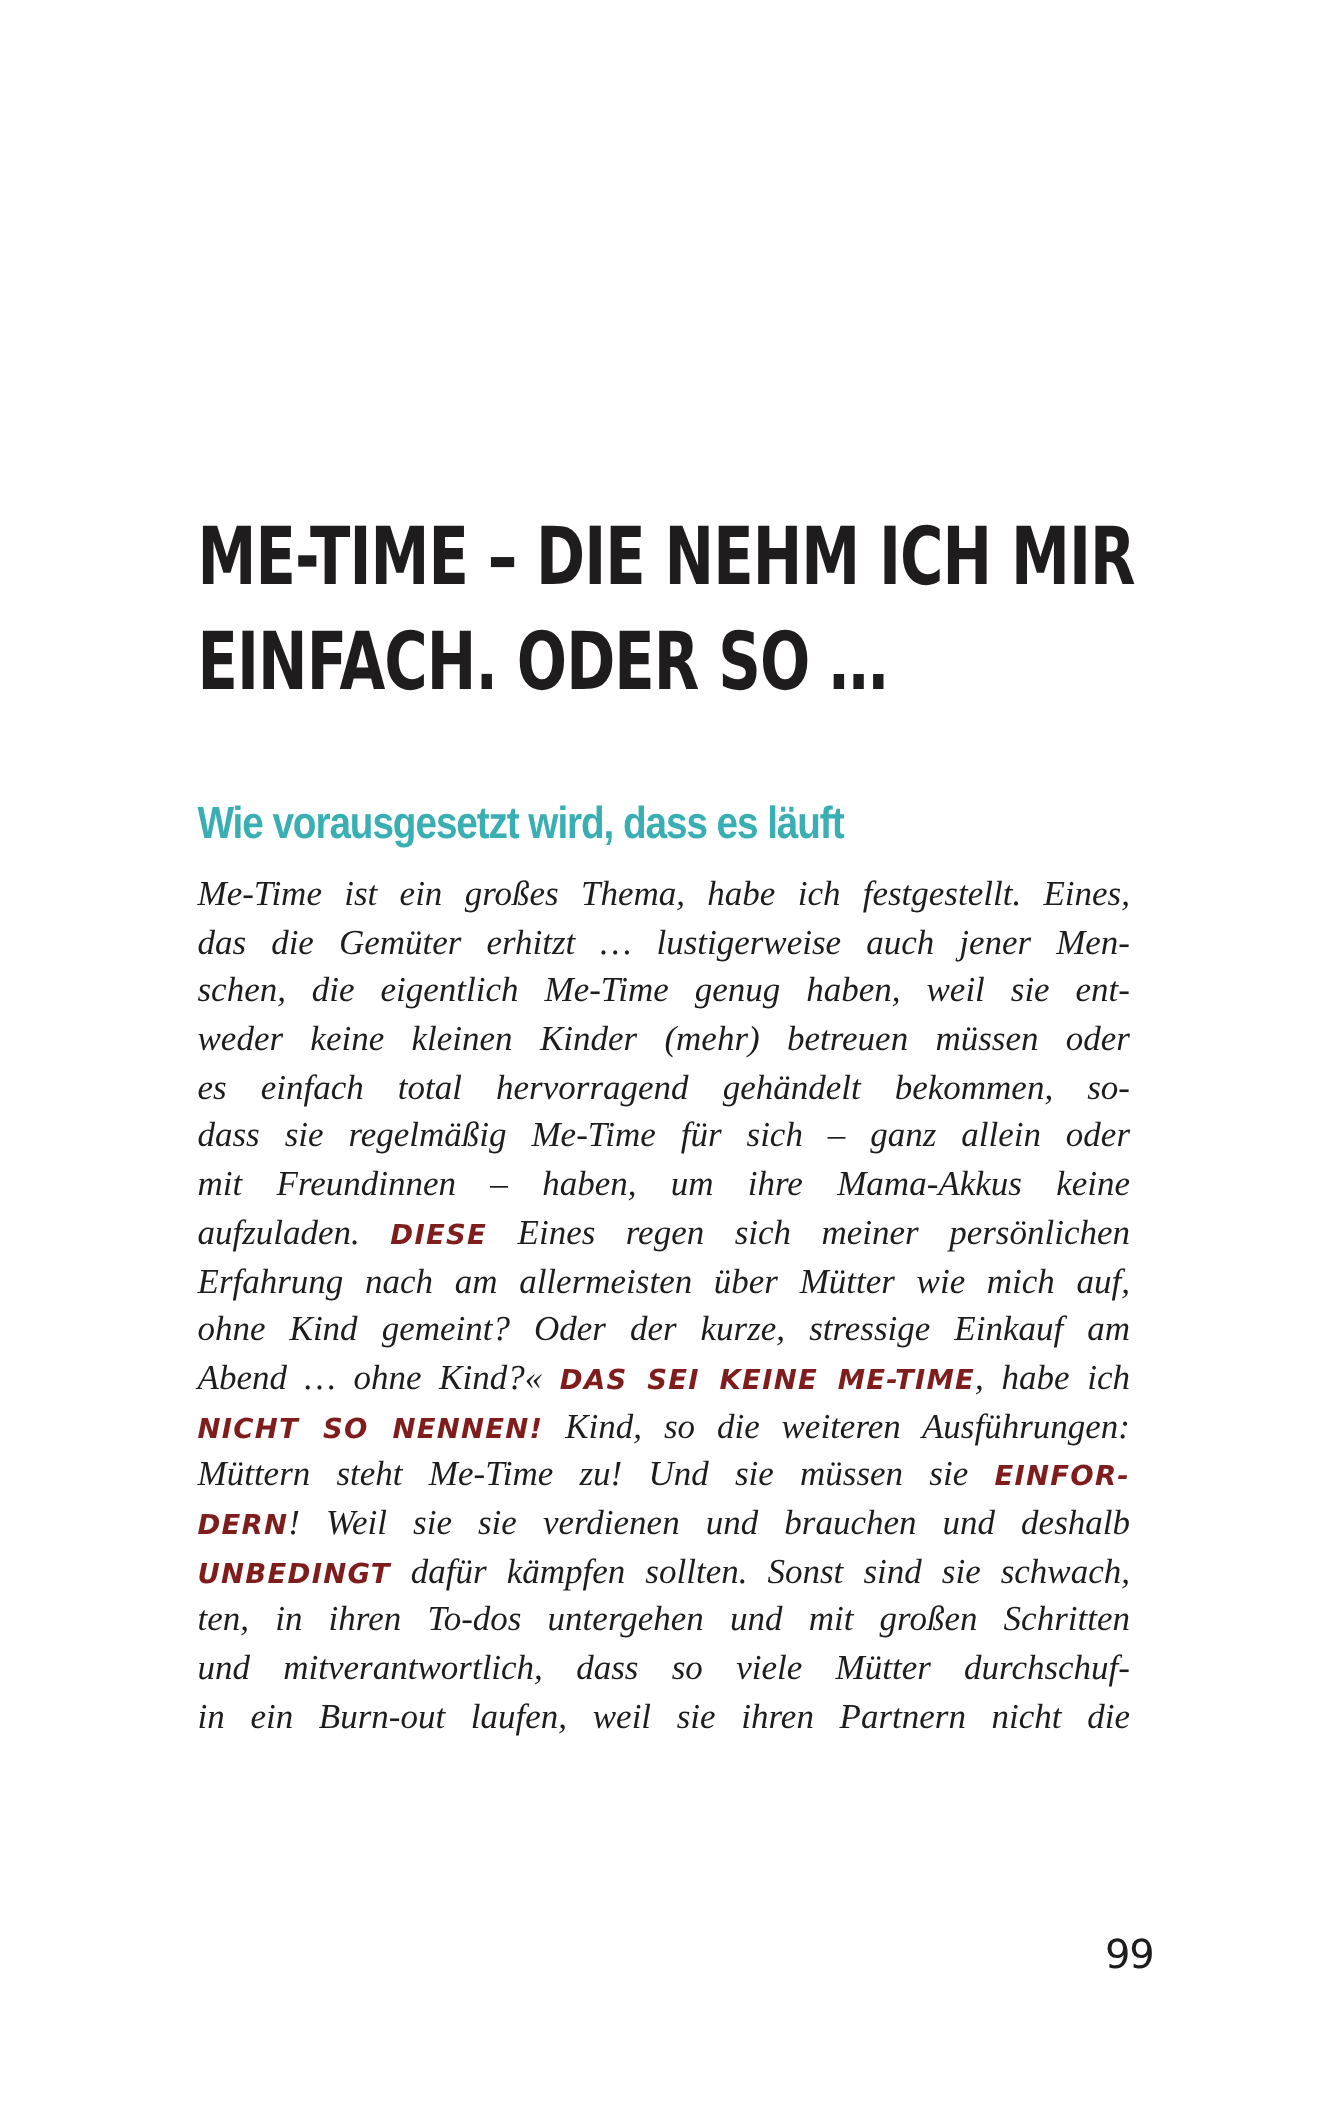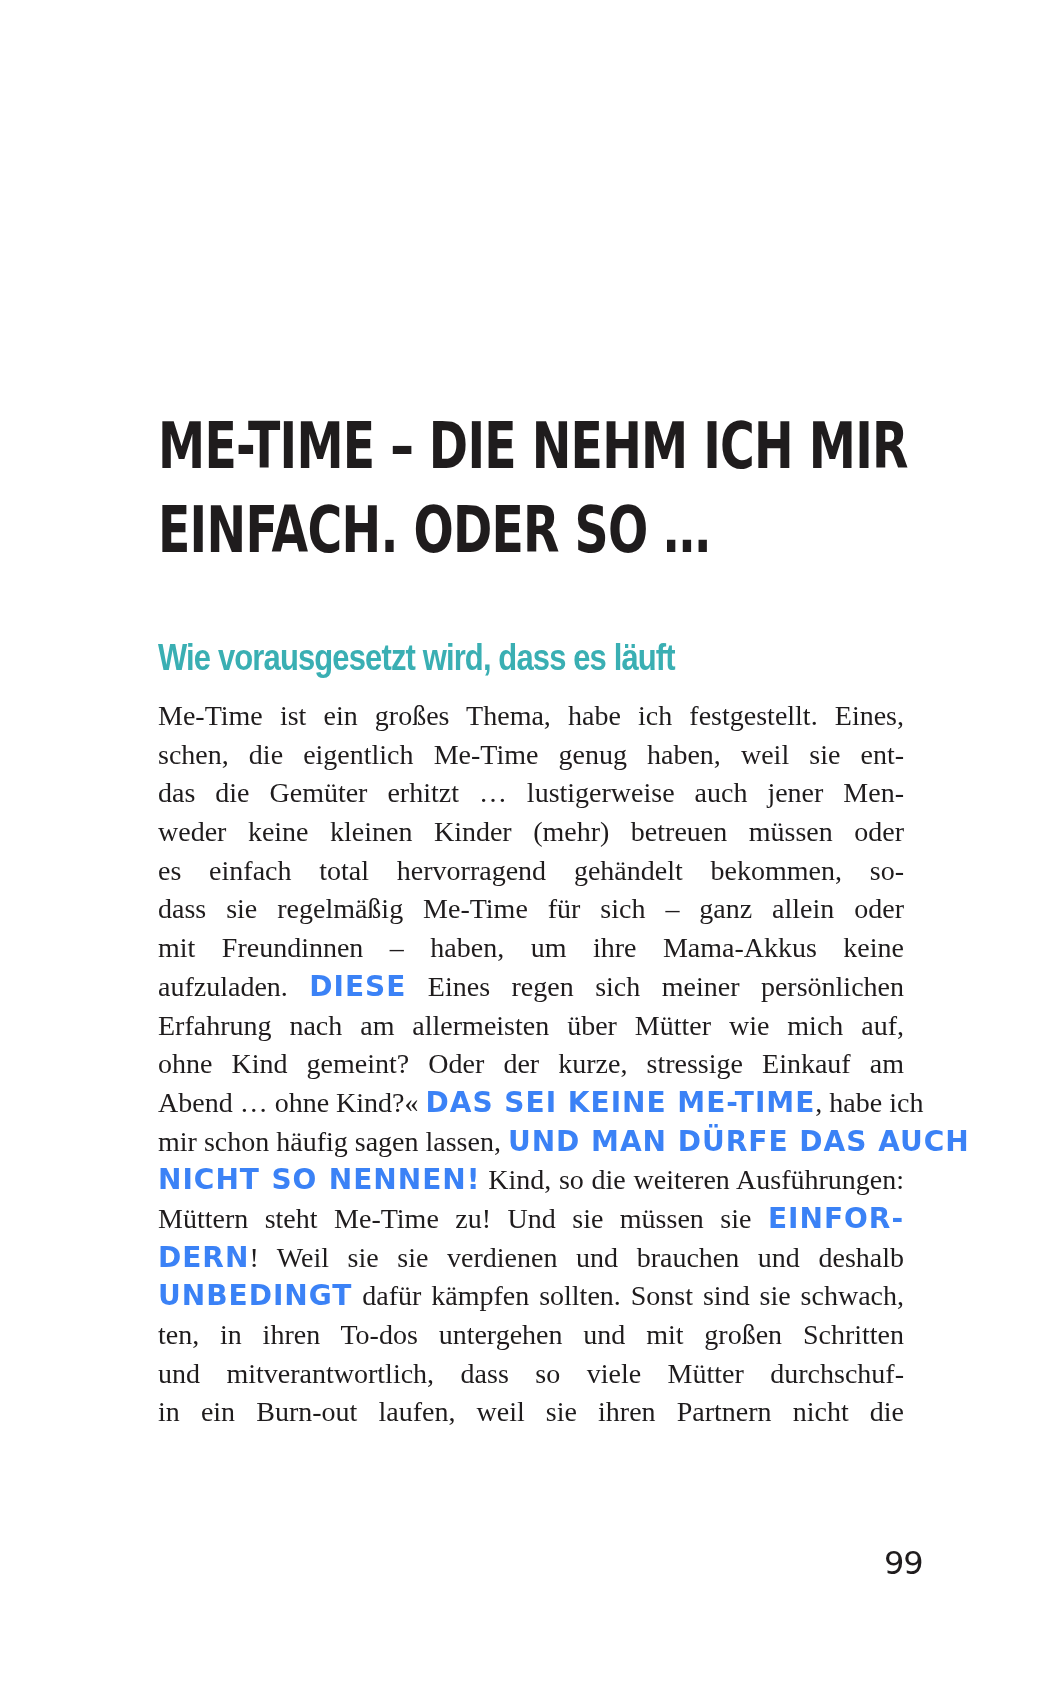--- a/index.html
+++ b/index.html
@@ -17,60 +17,60 @@
     position:absolute; left:158px; top:622px;
     font-family:"Liberation Sans", sans-serif; font-weight:bold;
     font-size:36px; line-height:40px; color:#3aafb3;
     letter-spacing:-1px; transform:scaleX(0.86); transform-origin:left top;
     white-space:nowrap;
   }
   .body-text {
     position:absolute; left:158px; top:681px; width:746px;
     font-family:"Liberation Serif", serif; font-size:28px; line-height:38.7px;
     color:#1f1c1d;
+    font-style:italic;
   }
   .body-text .ln {
     display:block; height:38.7px; white-space:nowrap;
     text-align:justify; text-align-last:justify;
   }
   .body-text .ln.last { text-align-last:justify; }
   .hl {
     font-family:"DejaVu Sans", sans-serif; font-weight:bold;
-    color:#3b82f6; font-size:28px; letter-spacing:1px;
+    color:#7f1d1d; font-size:22px; letter-spacing:1px;
   }
   .page-number {
     position:absolute; left:884px; top:1528px;
     font-family:"DejaVu Sans", sans-serif; font-size:32px; color:#1f1c1d;
     letter-spacing:-1px;
   }
 </style>
 </head>
 <body>
 
 <div class="page">
   <h1 class="chapter-title" style="margin:0;">
     <span class="line">ME-TIME – DIE NEHM ICH MIR</span>
     <span class="line">EINFACH. ODER SO …</span>
   </h1>
 
   <h2 class="subheading" style="margin:0;">Wie vorausgesetzt wird, dass es läuft</h2>
 
   <div class="body-text" id="body-text">
       <span class="ln"><span>Me-Time ist ein großes Thema, habe ich festgestellt. Eines,</span></span>
+      <span class="ln"><span>das die Gemüter erhitzt … lustigerweise auch jener Men-</span></span>
       <span class="ln"><span>schen, die eigentlich Me-Time genug haben, weil sie ent-</span></span>
-      <span class="ln"><span>das die Gemüter erhitzt … lustigerweise auch jener Men-</span></span>
       <span class="ln"><span>weder keine kleinen Kinder (mehr) betreuen müssen oder</span></span>
       <span class="ln"><span>es einfach total hervorragend gehändelt bekommen, so-</span></span>
       <span class="ln"><span>dass sie regelmäßig Me-Time für sich – ganz allein oder</span></span>
       <span class="ln"><span>mit Freundinnen – haben, um ihre Mama-Akkus keine</span></span>
       <span class="ln"><span>aufzuladen. </span><span class="hl">DIESE</span><span> Eines regen sich meiner persönlichen</span></span>
       <span class="ln"><span>Erfahrung nach am allermeisten über Mütter wie mich auf,</span></span>
       <span class="ln"><span>ohne Kind gemeint? Oder der kurze, stressige Einkauf am</span></span>
       <span class="ln"><span>Abend … ohne Kind?« </span><span class="hl">DAS SEI KEINE ME-TIME</span><span>, habe ich</span></span>
-      <span class="ln"><span>mir schon häufig sagen lassen, </span><span class="hl">UND MAN DÜRFE DAS AUCH</span><span></span></span>
       <span class="ln"><span></span><span class="hl">NICHT SO NENNEN!</span><span> Kind, so die weiteren Ausführungen:</span></span>
       <span class="ln"><span>Müttern steht Me-Time zu! Und sie müssen sie </span><span class="hl">EINFOR-</span><span></span></span>
       <span class="ln"><span></span><span class="hl">DERN</span><span>! Weil sie sie verdienen und brauchen und deshalb</span></span>
       <span class="ln"><span></span><span class="hl">UNBEDINGT</span><span> dafür kämpfen sollten. Sonst sind sie schwach,</span></span>
       <span class="ln"><span>ten, in ihren To-dos untergehen und mit großen Schritten</span></span>
       <span class="ln"><span>und mitverantwortlich, dass so viele Mütter durchschuf-</span></span>
       <span class="ln last"><span>in ein Burn-out laufen, weil sie ihren Partnern nicht die</span></span>
     </div>
 
   <div class="page-number">99</div>

